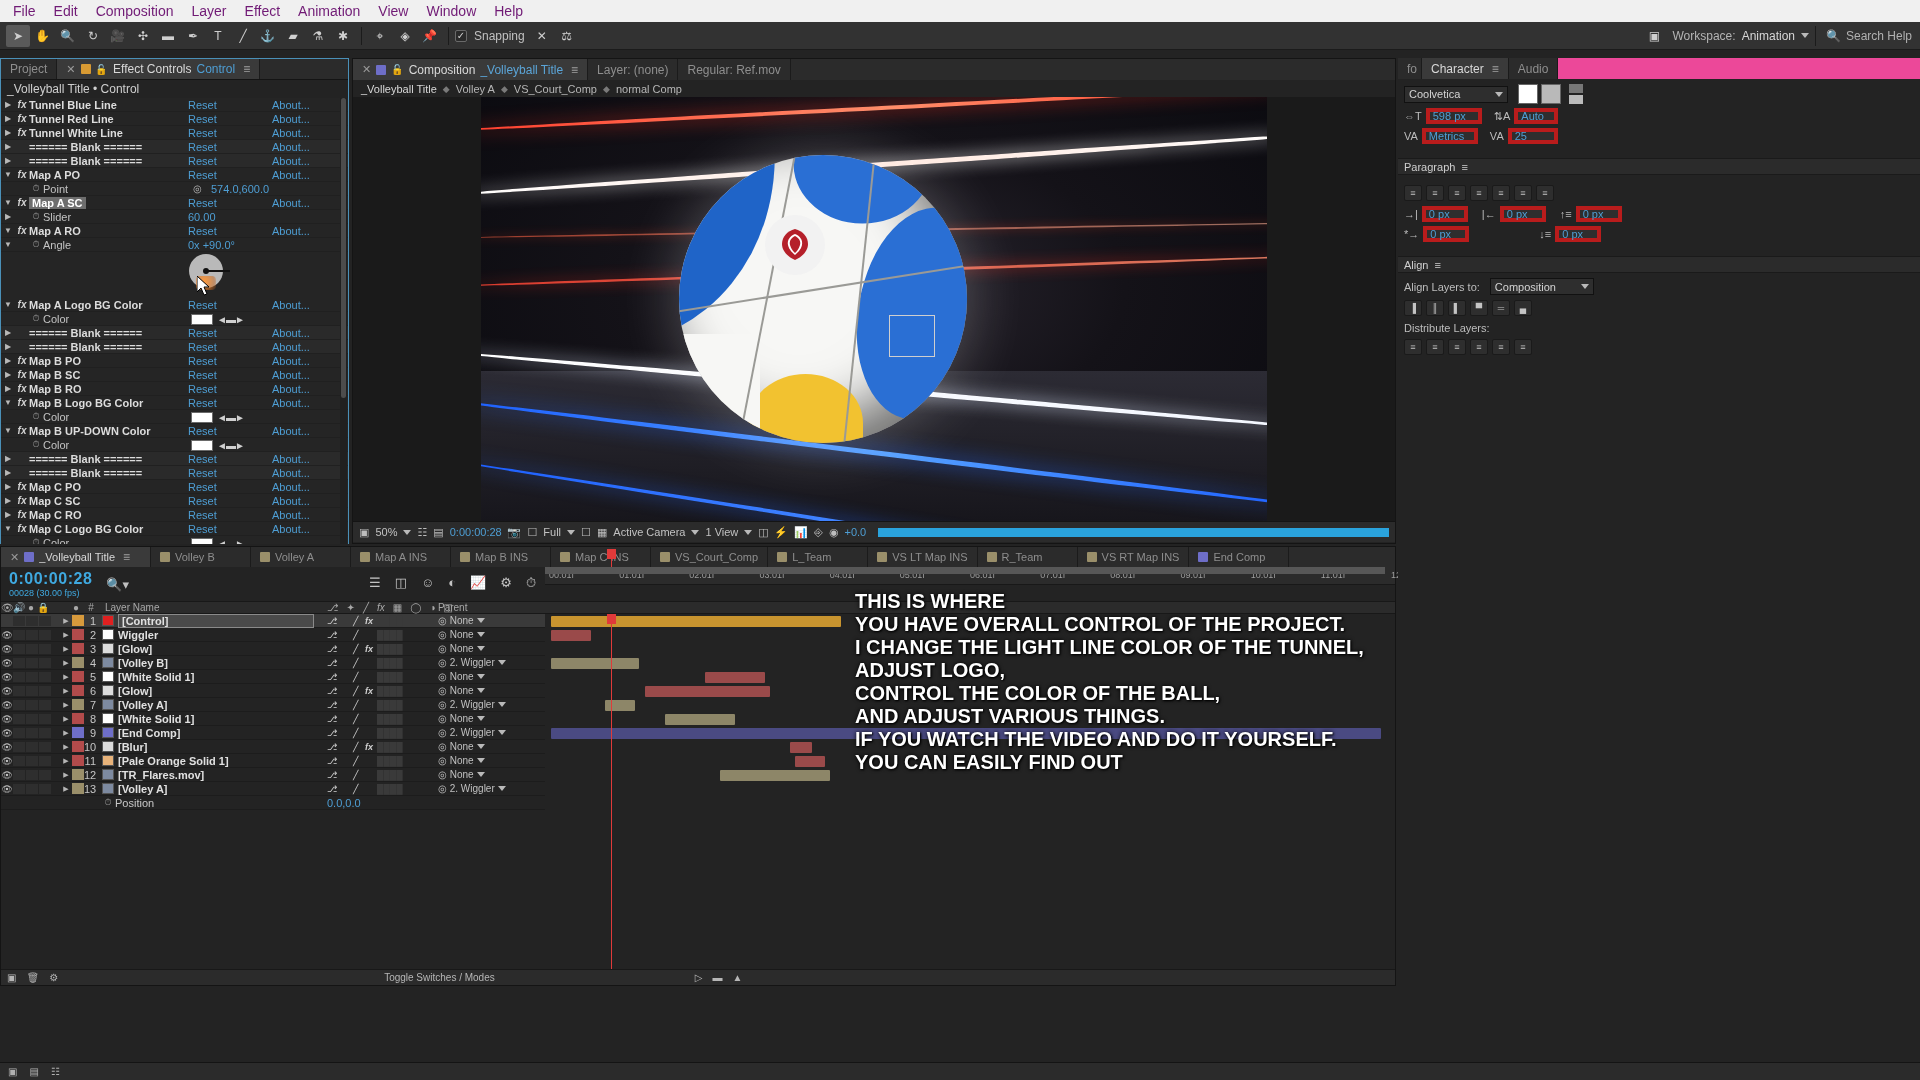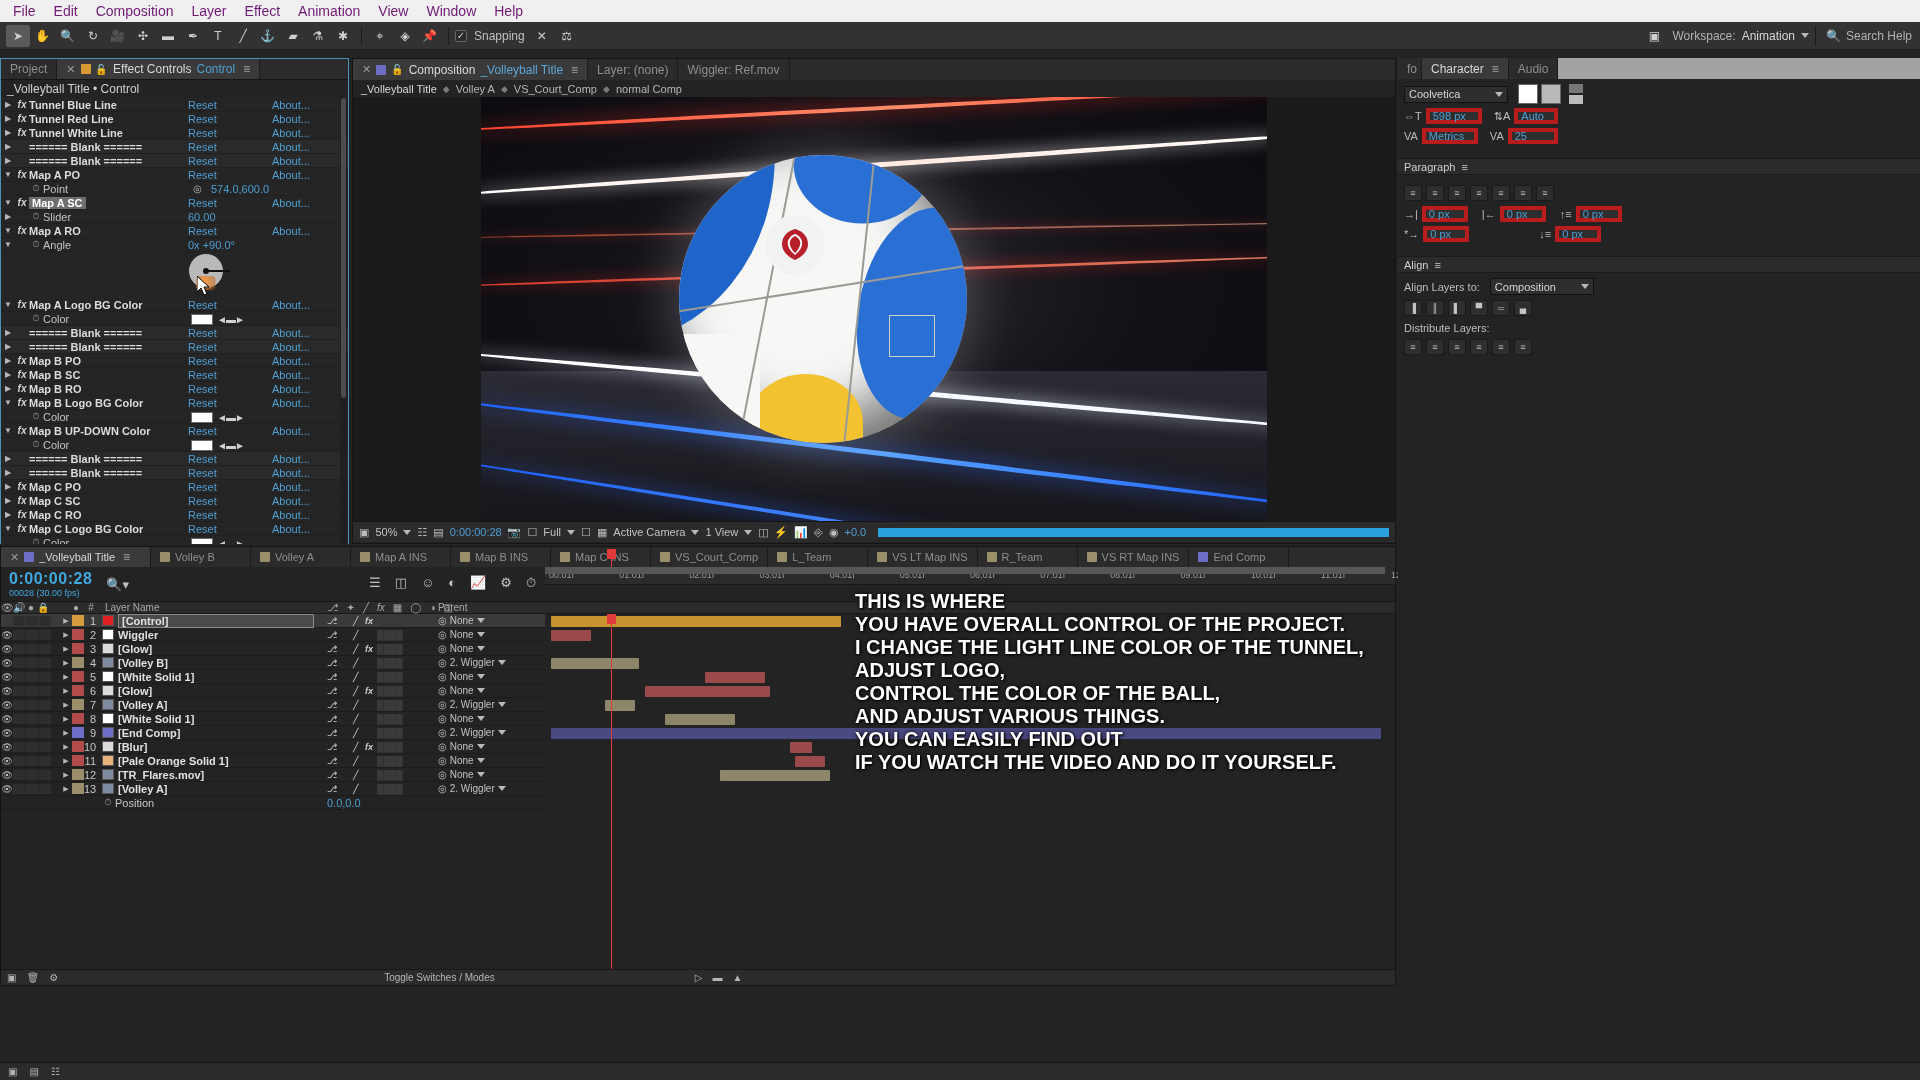--- a/index.html
+++ b/index.html
@@ -144,21 +144,21 @@
              font-size: 10px; color: #b6b6b6; }
 
   
   #subs { position: absolute; left: 855px; top: 590px; width: 545px; z-index: 40; pointer-events: none; }
   #subs div { color: #fff; font-family: "Liberation Sans", sans-serif; font-weight: bold;
               font-size: 20px; line-height: 23px; white-space: nowrap;
               text-shadow: 1px 1px 2px #000, 0 0 4px #000; }
 
   
   #right { position: absolute; left: 1398px; top: 58px; width: 522px; height: 928px; background: #232323; }
-  .rp-tabs { height: 21px; background: #a3a3a3; display: flex; align-items: stretch; }
+  .rp-tabs { height: 21px; background: #ec4899; display: flex; align-items: stretch; }
   .rp-body { padding: 5px 6px; }
   .frow { display: flex; align-items: center; gap: 4px; margin-bottom: 4px; }
   .fsel { background: #2e2e2e; border: 1px solid #111; height: 17px; display: flex; align-items: center;
           justify-content: space-between; padding: 0 4px; color: #d4d4d4; font-size: 11px; }
   .fnum { background: #2e2e2e; border: 4px solid #b91c1c; height: 16px; display: flex; align-items: center;
           gap: 3px; padding: 0 3px; color: #4e9ed4; font-size: 11px; }
   .swatchbig { width: 20px; height: 20px; background: #fff; border: 1px solid #666; }
   .swatchbig.alt { background: #b9b9b9; }
   .seccap { background: #2b2b2b; height: 17px; display: flex; align-items: center; gap: 6px;
             padding: 0 6px; font-size: 11px; color: #cfcfcf; border-top: 1px solid #1a1a1a;
@@ -481,21 +481,21 @@
           <span class="sq" style="background:#6e6ec8"></span>
           <span style="font-size:10px">🔓</span>
           <span>Composition</span>
           <span style="color:#5ba5d8">_Volleyball Title</span>
           <span class="hamb">≡</span>
         </div>
         <div class="tab">
           <span>Layer: (none)</span>
         </div>
         <div class="tab">
-          <span>Wiggler: Ref.mov</span>
+          <span>Regular: Ref.mov</span>
         </div>
       </div>
     <div class="crumbs" id="crumbs">
         <span class="cur">_Volleyball Title</span>
         <span class="sep">◆</span>
         <span class="">Volley A</span>
         <span class="sep">◆</span>
         <span class="">VS_Court_Comp</span>
         <span class="sep">◆</span>
         <span class="">normal Comp</span>
@@ -975,22 +975,22 @@
     </div>
   </div>
 
   <div id="subs">
       <div>THIS IS WHERE</div>
       <div>YOU HAVE OVERALL CONTROL OF THE PROJECT.</div>
       <div>I CHANGE THE LIGHT LINE COLOR OF THE TUNNEL,</div>
       <div>ADJUST LOGO,</div>
       <div>CONTROL THE COLOR OF THE BALL,</div>
       <div>AND ADJUST VARIOUS THINGS.</div>
+      <div>IF YOU WATCH THE VIDEO AND DO IT YOURSELF.</div>
       <div>YOU CAN EASILY FIND OUT</div>
-      <div>IF YOU WATCH THE VIDEO AND DO IT YOURSELF.</div>
     </div>
 
   <div id="right">
 
     <div class="rp-tabs">
       <div class="tab" style="width:24px">fo</div>
       <div class="tab active">
         <span>Character</span>
         <span class="hamb">≡</span>
       </div>

